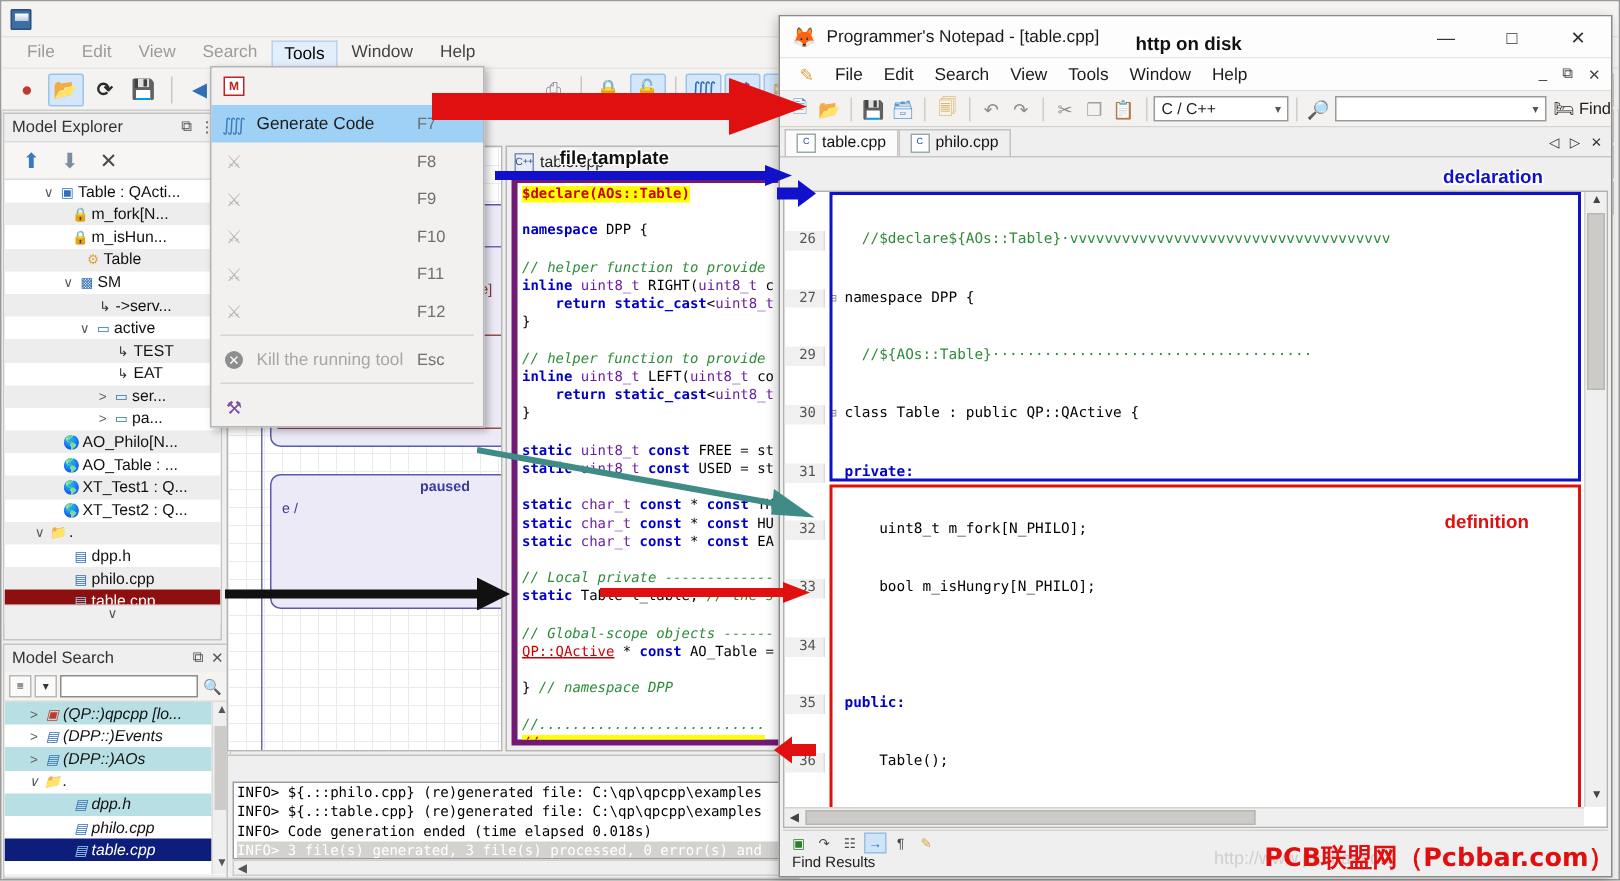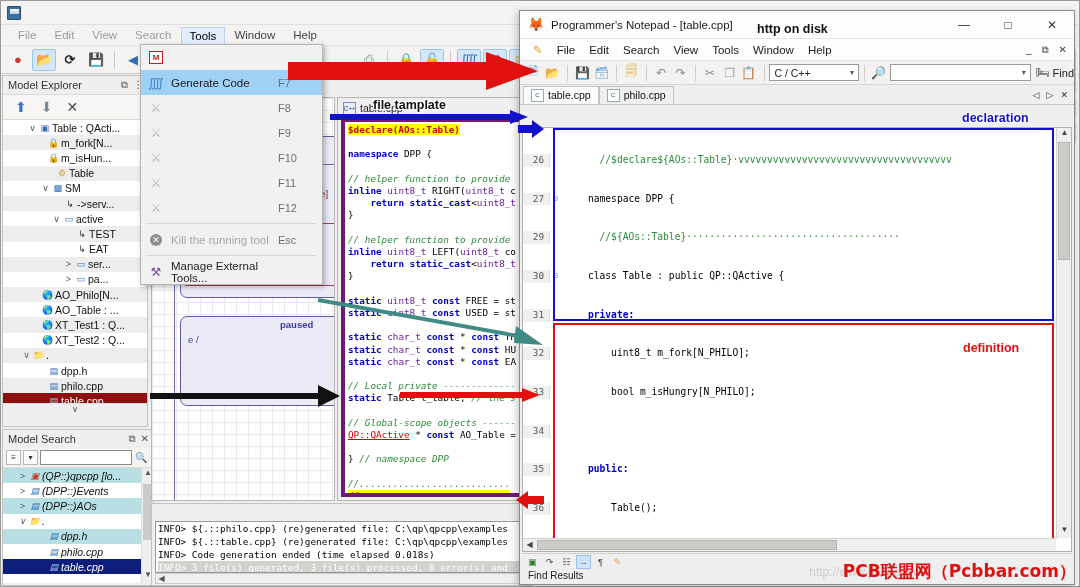--- a/index.html
+++ b/index.html
@@ -199,21 +199,21 @@
   .tabnav{margin-left:auto;display:flex;gap:7px;padding-right:6px;color:#333;font-size:9px;}
 
   #pn-code-area{position:absolute;top:116px;left:2px;right:2px;bottom:32px;background:#fff;
     border:1px solid #b3b1ad;overflow:hidden;}
   #pn-code{position:relative;font-family:"DejaVu Sans Mono",monospace;font-size:9.6px;
     line-height:12.9px;white-space:pre;}
   .cline{display:flex;height:12.9px;align-items:center;}
   .lnum{width:27px;text-align:right;padding-right:5px;color:#555;font-size:9.3px;
     background:#f0f0f0;flex:none;border-right:1px solid #ddd;}
   .fold{width:11px;flex:none;color:#8a8a8a;font-size:8px;text-align:center;}
-  .ctxt{flex:1;padding-left:2px;color:#000;margin-left:25px;}
+  .ctxt{flex:1;padding-left:2px;color:#000;}
   .g{color:#2e8b3a;}
   .b{color:#0000c8;font-weight:bold;}
 
   #decl-border{position:absolute;left:30px;top:0;right:17px;height:193px;border:2px solid #1111cc;pointer-events:none;}
   #def-border{position:absolute;left:30px;top:195px;right:17px;bottom:11px;border:2px solid #e01010;pointer-events:none;}
   #pn-vscroll{position:absolute;right:0;top:0;width:15px;bottom:13px;background:#f0efef;border-left:1px solid #d4d2ce;}
   #pn-vscroll .thumb{position:absolute;left:1px;top:14px;width:12px;height:118px;background:#cdcbc7;border:1px solid #b8b6b2;}
   #pn-vscroll .ar{position:absolute;left:0;width:15px;height:13px;text-align:center;font-size:8px;color:#444;}
   #pn-hscroll{position:absolute;left:0;right:15px;bottom:0;height:13px;background:#f0efef;border-top:1px solid #d4d2ce;}
   #pn-hscroll .lb{position:absolute;left:1px;top:1px;width:11px;height:10px;text-align:center;font-size:8px;color:#444;}
@@ -609,21 +609,20 @@
         <span class="kill-ico">✕</span>
       </span>
     <span class="mlbl">Kill the running tool</span>
     <span class="mkey">Esc</span>
   </div>
   <div class="msep"></div>
   <div class="mrow">
     <span class="mi">
         <span style="color:#7a4fa0;font-size:12px">⚒</span>
       </span>
-    <span class="mlbl">Manage External Tools...</span>
     <span class="mkey"></span>
   </div>
 </div>
 
 <div id="pn-window">
 
   <div id="pn-titlebar">
     <span id="pn-ticon">🦊</span>
     <span id="pn-title-text">Programmer's Notepad - [table.cpp]</span>
     <span class="winbtns">

